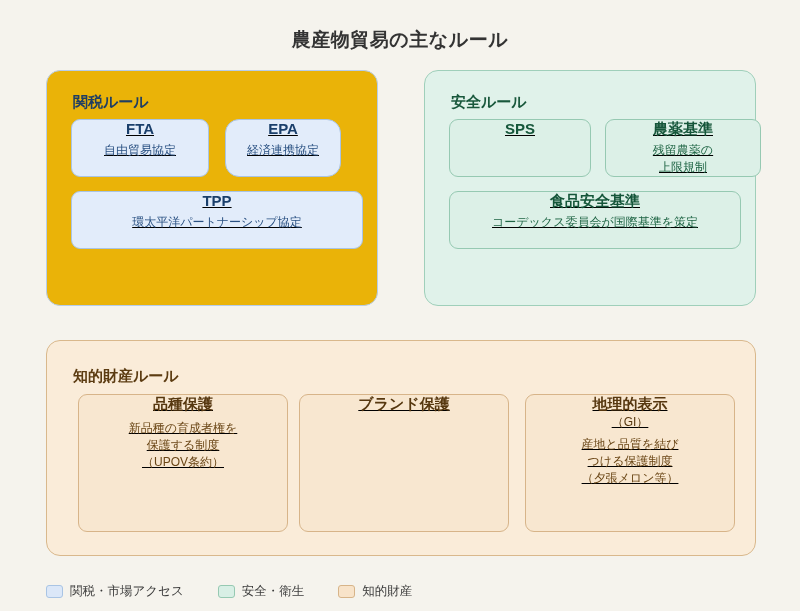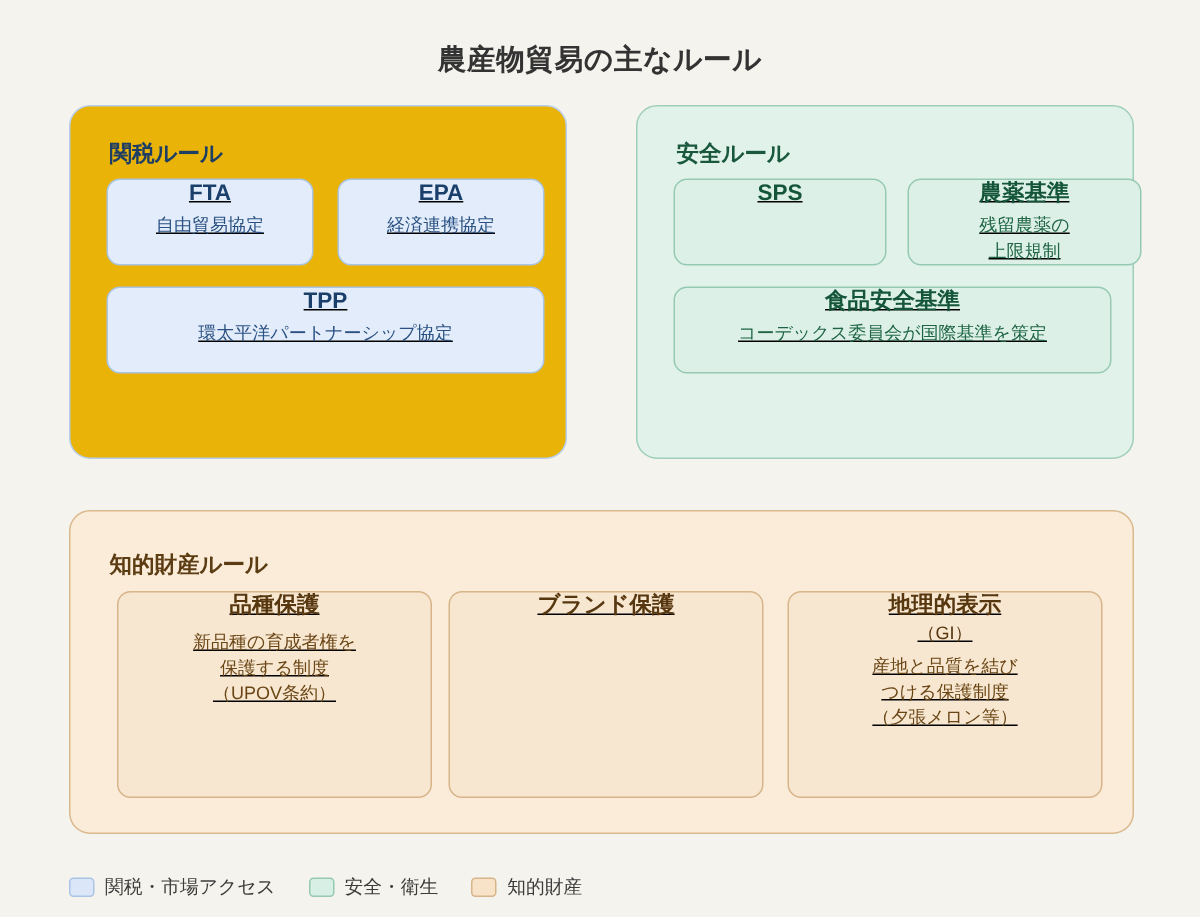--- a/index.html
+++ b/index.html
@@ -102,21 +102,21 @@
   }
   .card-blue .card-title  { color: #1a3f6b; }
   .card-blue .card-sub    { color: #2a5182; }
   .card-green .card-title { color: #15563a; }
   .card-green .card-sub   { color: #1f6545; }
   .card-orange .card-title{ color: #56370f; }
   .card-orange .card-sub  { color: #6a4616; }
 
   
   .c-fta { left: 24px;  top: 48px;  width: 138px; height: 58px; }
-  .c-epa { left: 178px; top: 48px;  width: 138px; height: 58px; }
+  .c-epa { left: 178px; top: 48px;  width: 116px; height: 58px; border-radius: 14px; }
   .c-tpp { left: 24px;  top: 120px; width: 292px; height: 58px; }
 
   
   .c-sps  { left: 24px;  top: 48px;  width: 142px; height: 58px; gap: 48px; }
   .c-pest { left: 180px; top: 48px;  width: 156px; height: 58px; }
   .c-food { left: 24px;  top: 120px; width: 292px; height: 58px; }
 
   
   .c-ip1 { left: 31px;  top: 53px; width: 210px; height: 138px; }
   .c-ip2 { left: 252px; top: 53px; width: 210px; height: 138px; }
@@ -128,21 +128,21 @@
     line-height: 1.35;
     color: #56370f;
   }
 
   #legend {
     position: absolute;
     left: 46px;
     top: 583px;
     display: flex;
     align-items: center;
-    gap: 22px;
+    gap: 34px;
   }
   .legend-item {
     display: flex;
     align-items: center;
     gap: 7px;
   }
   .legend-swatch {
     width: 17px;
     height: 13px;
     border-radius: 3px;

